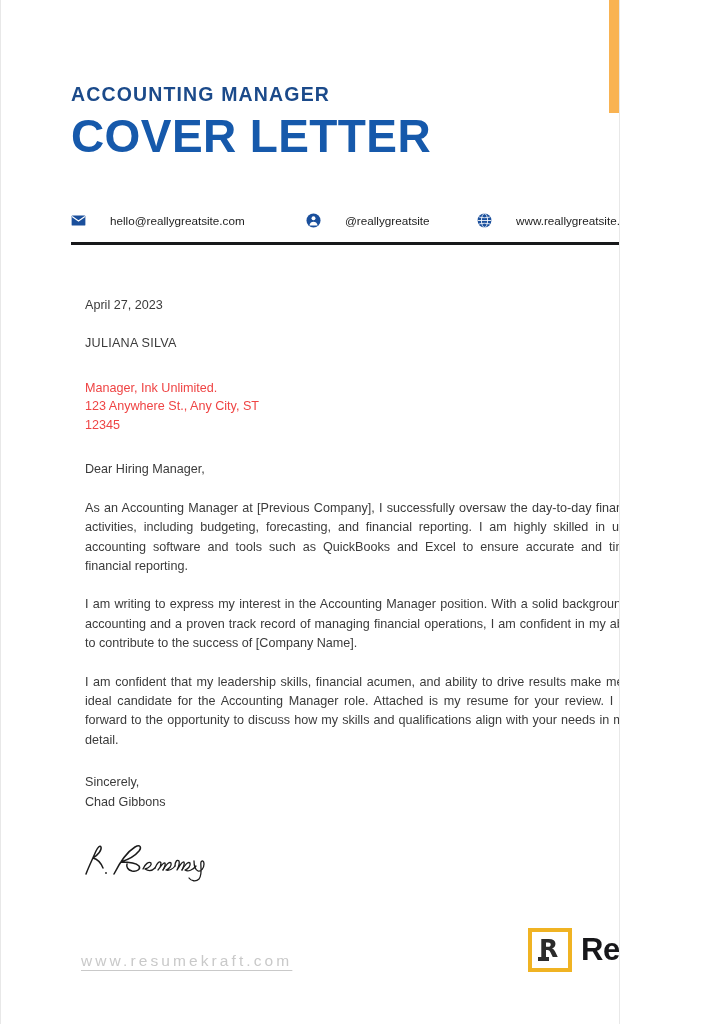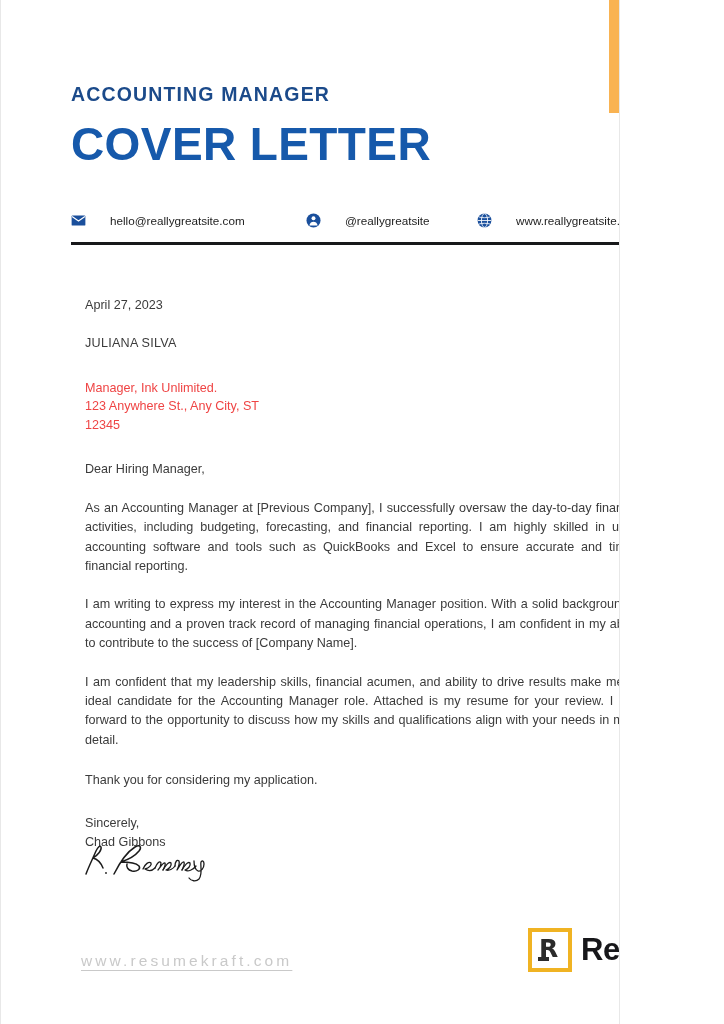--- a/index.html
+++ b/index.html
@@ -44,21 +44,21 @@
   }
   .header-eyebrow {
     font-size: 19.5px;
     font-weight: 700;
     letter-spacing: 1.15px;
     color: #1b4a8a;
     line-height: 1.1;
     white-space: nowrap;
   }
   .header-title {
-    margin-top: 15px;
+    margin-top: 7px;
     font-size: 46px;
     font-weight: 700;
     letter-spacing: 0.4px;
     color: #1659ab;
     line-height: 1.05;
     white-space: nowrap;
   }
 
   
   .contact-row {
@@ -291,21 +291,20 @@
       <div>123 Anywhere St., Any City, ST</div>
       <div>12345</div>
     </div>
 
     <div class="salutation">Dear Hiring Manager,</div>
 
     <div class="para">As an Accounting Manager at [Previous Company], I successfully oversaw the day-to-day financial activities, including budgeting, forecasting, and financial reporting. I am highly skilled in using accounting software and tools such as QuickBooks and Excel to ensure accurate and timely financial reporting.</div>
     <div class="para">I am writing to express my interest in the Accounting Manager position. With a solid background in accounting and a proven track record of managing financial operations, I am confident in my ability to contribute to the success of [Company Name].</div>
     <div class="para">I am confident that my leadership skills, financial acumen, and ability to drive results make me an ideal candidate for the Accounting Manager role. Attached is my resume for your review. I look forward to the opportunity to discuss how my skills and qualifications align with your needs in more detail.</div>
 
-    <div class="thanks">Thank you for considering my application.</div>
 
     <div class="closing">
       <div>Sincerely,</div>
       <div>Chad Gibbons</div>
     </div>
   </div>
 
   <div class="signature" title="R. Beaudry">
     <svg viewBox="0 0 150 50" width="150" height="50" aria-hidden="true">
       <g fill="none" stroke="#1c1c1c" stroke-linecap="round" stroke-linejoin="round">

